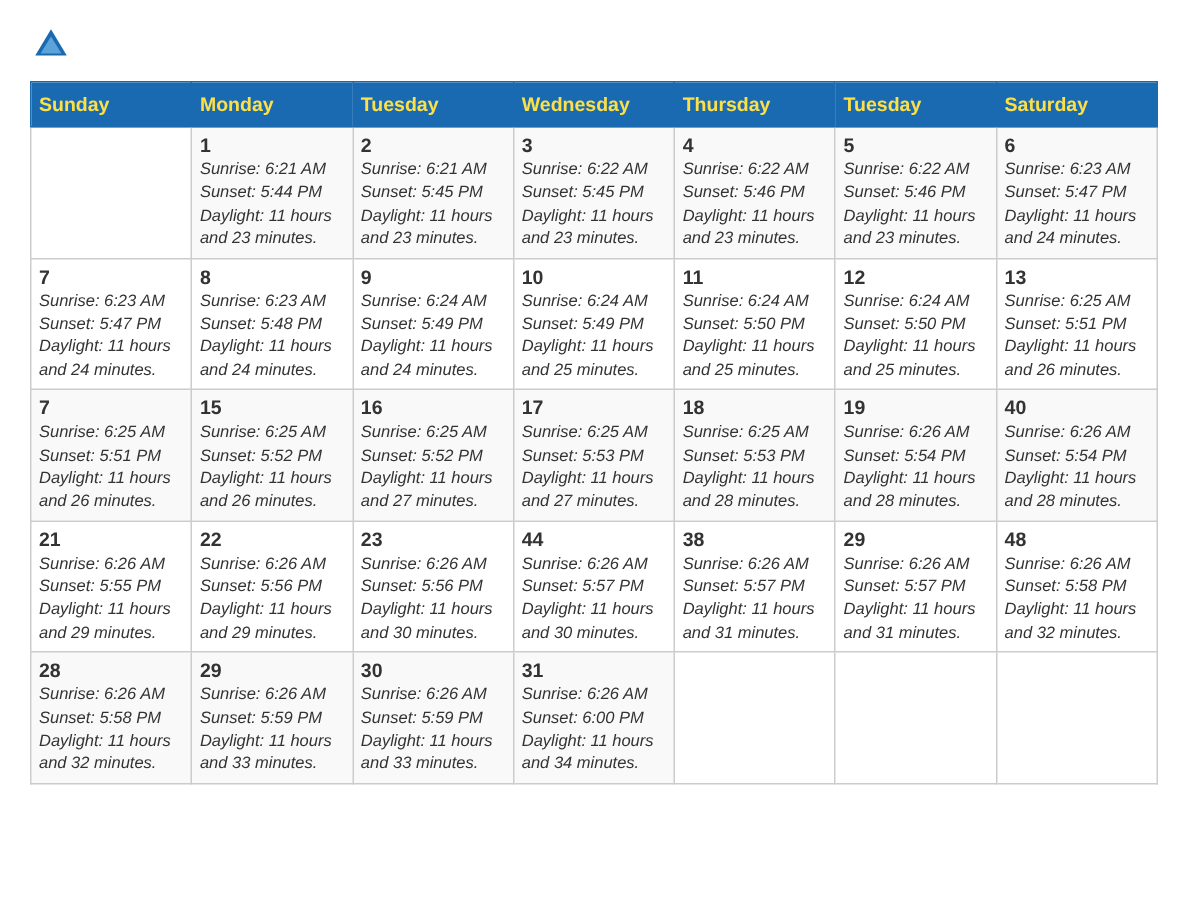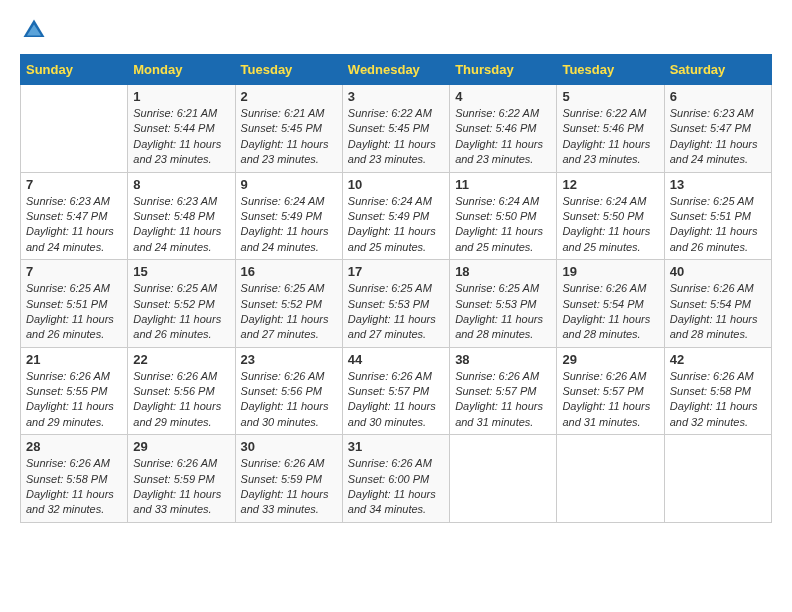--- a/index.html
+++ b/index.html
@@ -308,21 +308,21 @@
 and 31 minutes.</div>
         </td>
         <td>
           <span class="day-num">29</span>
           <div class="day-info" style="white-space: pre-line;">Sunrise: 6:26 AM
 Sunset: 5:57 PM
 Daylight: 11 hours
 and 31 minutes.</div>
         </td>
         <td>
-          <span class="day-num">42</span>
+          <span class="day-num">48</span>
           <div class="day-info" style="white-space: pre-line;">Sunrise: 6:26 AM
 Sunset: 5:58 PM
 Daylight: 11 hours
 and 32 minutes.</div>
         </td>
       </tr>
       <tr>
         <td>
           <span class="day-num">28</span>
           <div class="day-info" style="white-space: pre-line;">Sunrise: 6:26 AM

